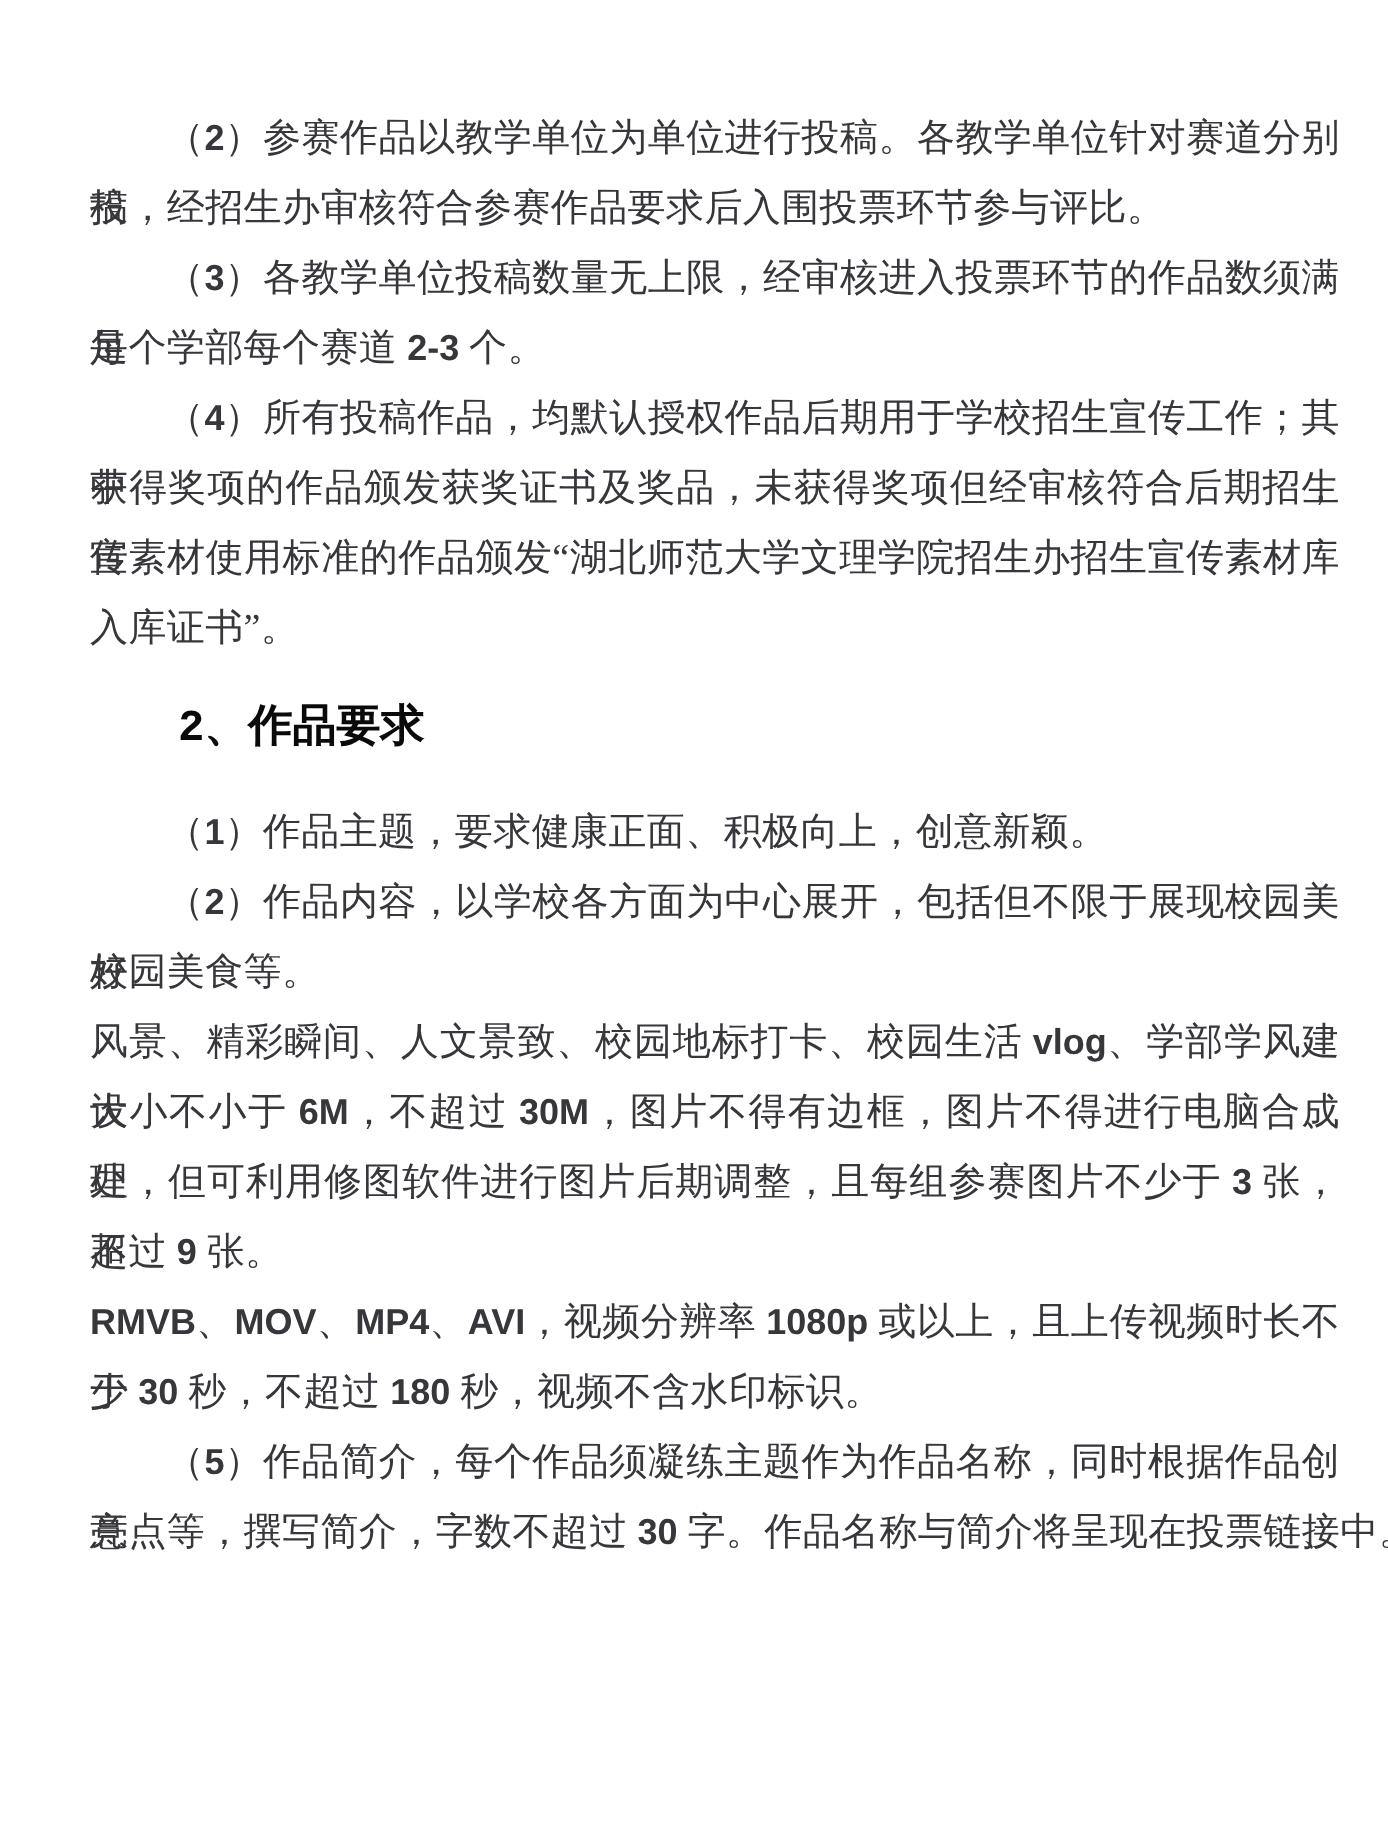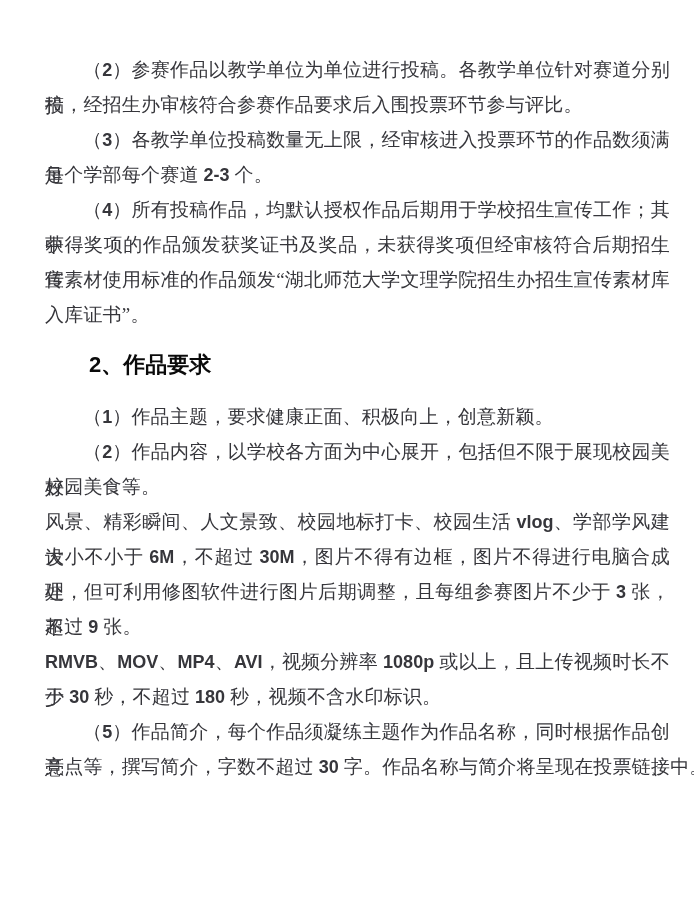--- a/index.html
+++ b/index.html
@@ -36,21 +36,21 @@
   }
   
   .line.first { text-indent: 2em; }
   .line .latin {
     font-family: "Liberation Sans", "DejaVu Sans", sans-serif;
     font-weight: 600;
     font-size: 18px;
     letter-spacing: 0;
   }
   .heading {
-    font-family: Liberation Sans, sans-serif;
+    font-family: Liberation Mono, monospace;
     font-weight: 700;
     font-size: 22px;
     line-height: 35px;
     height: 35px;
     margin: 15px 0 17px 0;
     text-indent: 2em;
     color: #0a0a0a;
     white-space: nowrap;
   }
 </style>

